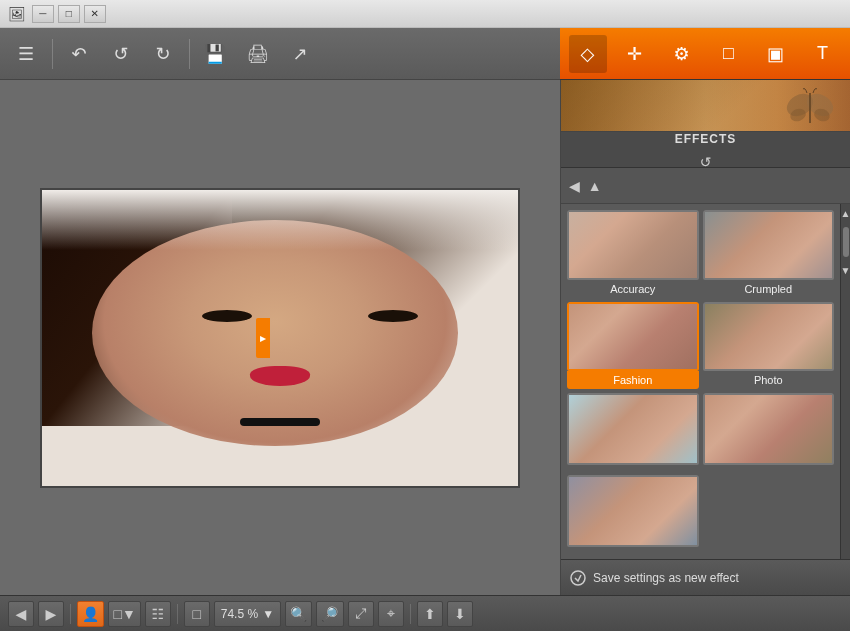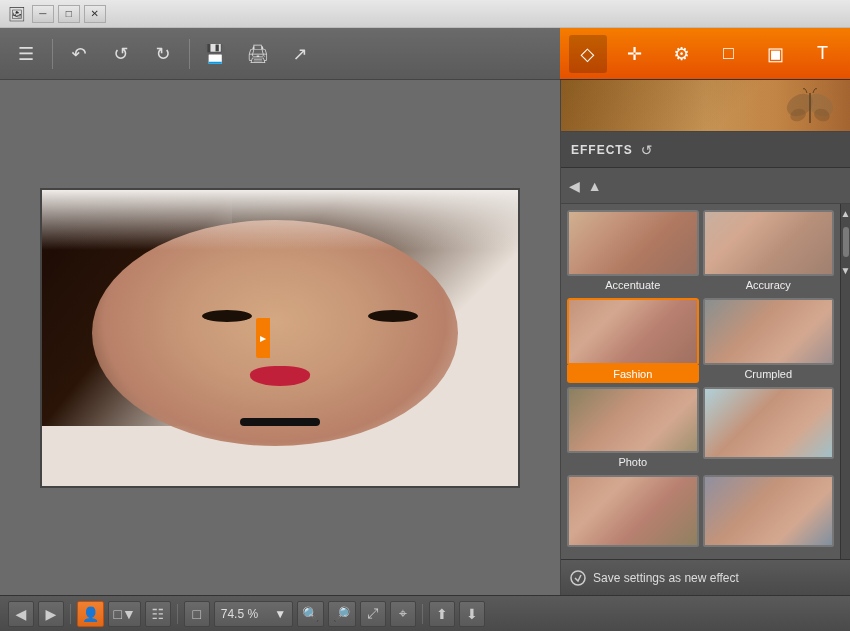--- a/index.html
+++ b/index.html
@@ -106,20 +106,21 @@
 
     
     .effects-header {
       height: 36px;
       background: #4a4a4a;
       display: flex;
       align-items: center;
       padding: 0 10px;
       gap: 8px;
       border-bottom: 1px solid #333;
+      flex-direction: column;
     }
     .effects-label { color: #ddd; font-size: 12px; font-weight: bold; letter-spacing: 1px; }
     .effects-reset { color: #ccc; font-size: 14px; cursor: pointer; }
 
     
     .category-header {
       height: 36px;
       background: #555;
       display: flex;
       align-items: center;
@@ -245,21 +246,21 @@
     .status-btn.orange { background: linear-gradient(to bottom, #f08030, #e06818); border-color: #c05010; }
     .zoom-display {
       height: 26px;
       background: linear-gradient(to bottom, #6a6a6a, #5a5a5a);
       border: 1px solid #444;
       border-radius: 2px;
       display: flex; align-items: center;
       padding: 0 6px;
       color: #ddd;
       font-size: 12px;
-      gap: 16px;
+      gap: 4px;
     }
     .status-separator { width: 1px; height: 20px; background: rgba(255,255,255,0.15); margin: 0 2px; }
 
     
     .panel-save-bar {
       height: 36px;
       background: linear-gradient(to bottom, #5a5a5a, #4a4a4a);
       display: flex;
       align-items: center;
       padding: 0 8px;
@@ -429,47 +430,41 @@
     </div>
 
     <div class="category-header">
       <span class="category-arrow">◀</span>
       <span class="category-scrollup">▲</span>
     </div>
 
     <div style="display:flex;flex:1;overflow:hidden;">
       <div class="effects-grid">
 
-        <div class="effect-item">
-          <div class="effect-thumb">
-            <div class="effect-thumb-inner" style="background:linear-gradient(135deg,#d0b090 0%,#c4947a 30%,#b07860 60%,#987060 100%);"></div>
-          </div>
-          <span class="effect-label">Accentuate</span>
-        </div>
 
         <div class="effect-item">
           <div class="effect-thumb">
             <div class="effect-thumb-inner" style="background:linear-gradient(135deg,#c8b0a0 0%,#d4a890 30%,#b8907a 60%,#a08070 100%);"></div>
           </div>
           <span class="effect-label">Accuracy</span>
         </div>
 
 
+        <div class="effect-item">
+          <div class="effect-thumb">
+            <div class="effect-thumb-inner effect-thumb-crumpled"></div>
+          </div>
+          <span class="effect-label">Crumpled</span>
+        </div>
+
         <div class="effect-item selected">
           <div class="effect-thumb" style="border-color:#f57c00;">
             <div class="effect-thumb-inner effect-thumb-fashion"></div>
           </div>
           <span class="effect-label" style="background:#f57c00;color:#fff;">Fashion</span>
-        </div>
-
-        <div class="effect-item">
-          <div class="effect-thumb">
-            <div class="effect-thumb-inner effect-thumb-crumpled"></div>
-          </div>
-          <span class="effect-label">Crumpled</span>
         </div>
 
         <div class="effect-item">
           <div class="effect-thumb">
             <div class="effect-thumb-inner effect-thumb-forest"></div>
           </div>
           <span class="effect-label">Photo</span>
         </div>
 
 

